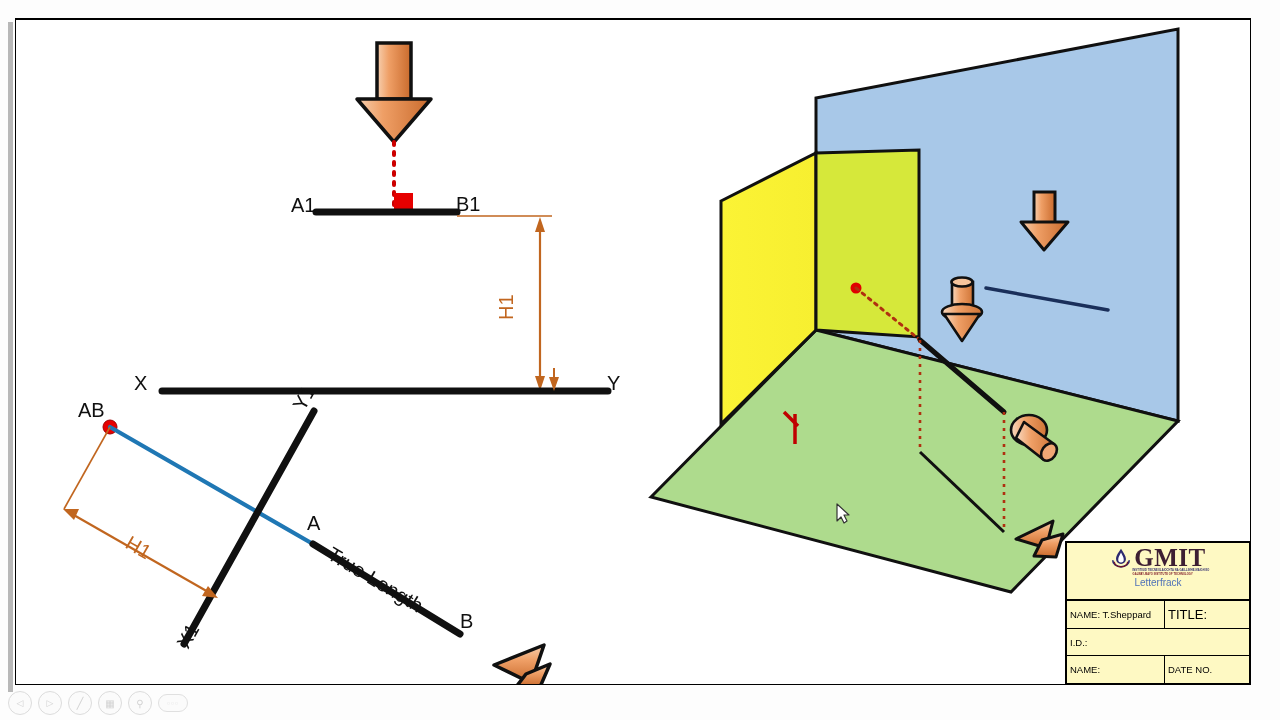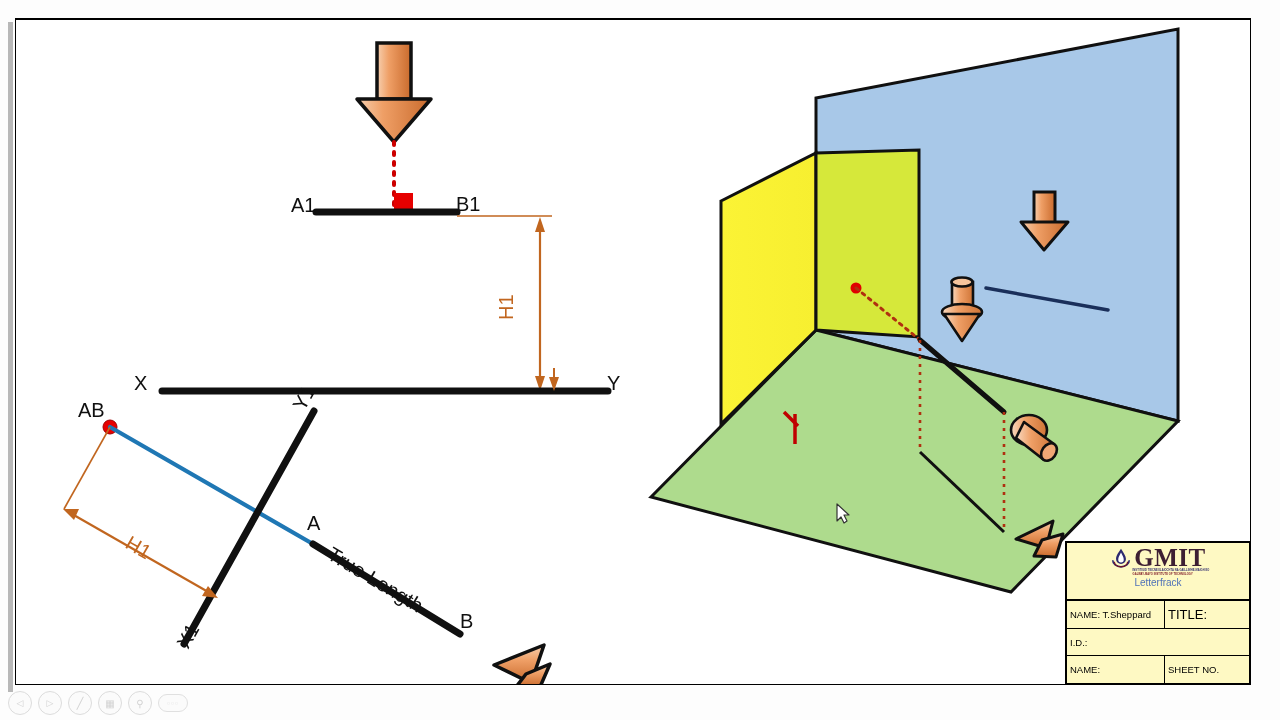--- a/index.html
+++ b/index.html
@@ -334,21 +334,21 @@
 
       <div class="tb-row">
         <div class="tb-cell left">NAME: T.Sheppard</div>
         <div class="tb-cell right tb-title">TITLE:</div>
       </div>
       <div class="tb-row">
         <div class="tb-cell full">I.D.:</div>
       </div>
       <div class="tb-row">
         <div class="tb-cell left">NAME:</div>
-        <div class="tb-cell right">SHEET NO.</div>
+        <div class="tb-cell right">DATE NO.</div>
       </div>
     </div>
   </div>
 
   <div id="toolbar">
     <div class="tb-btn">
       <span style="font-size:9px">◁</span>
     </div>
     <div class="tb-btn">
       <span style="font-size:9px">▷</span>

